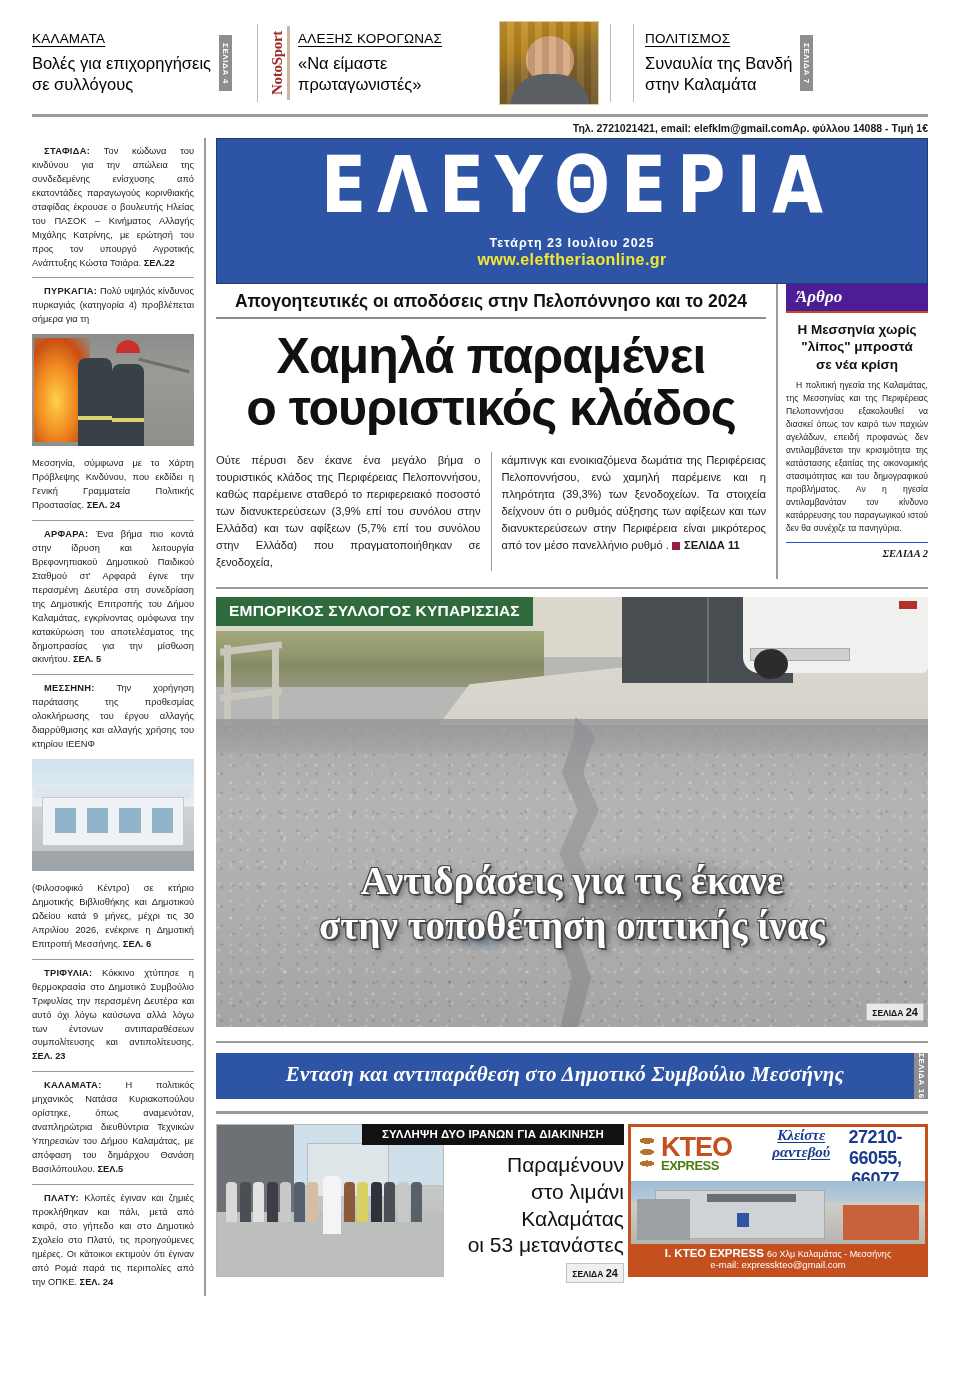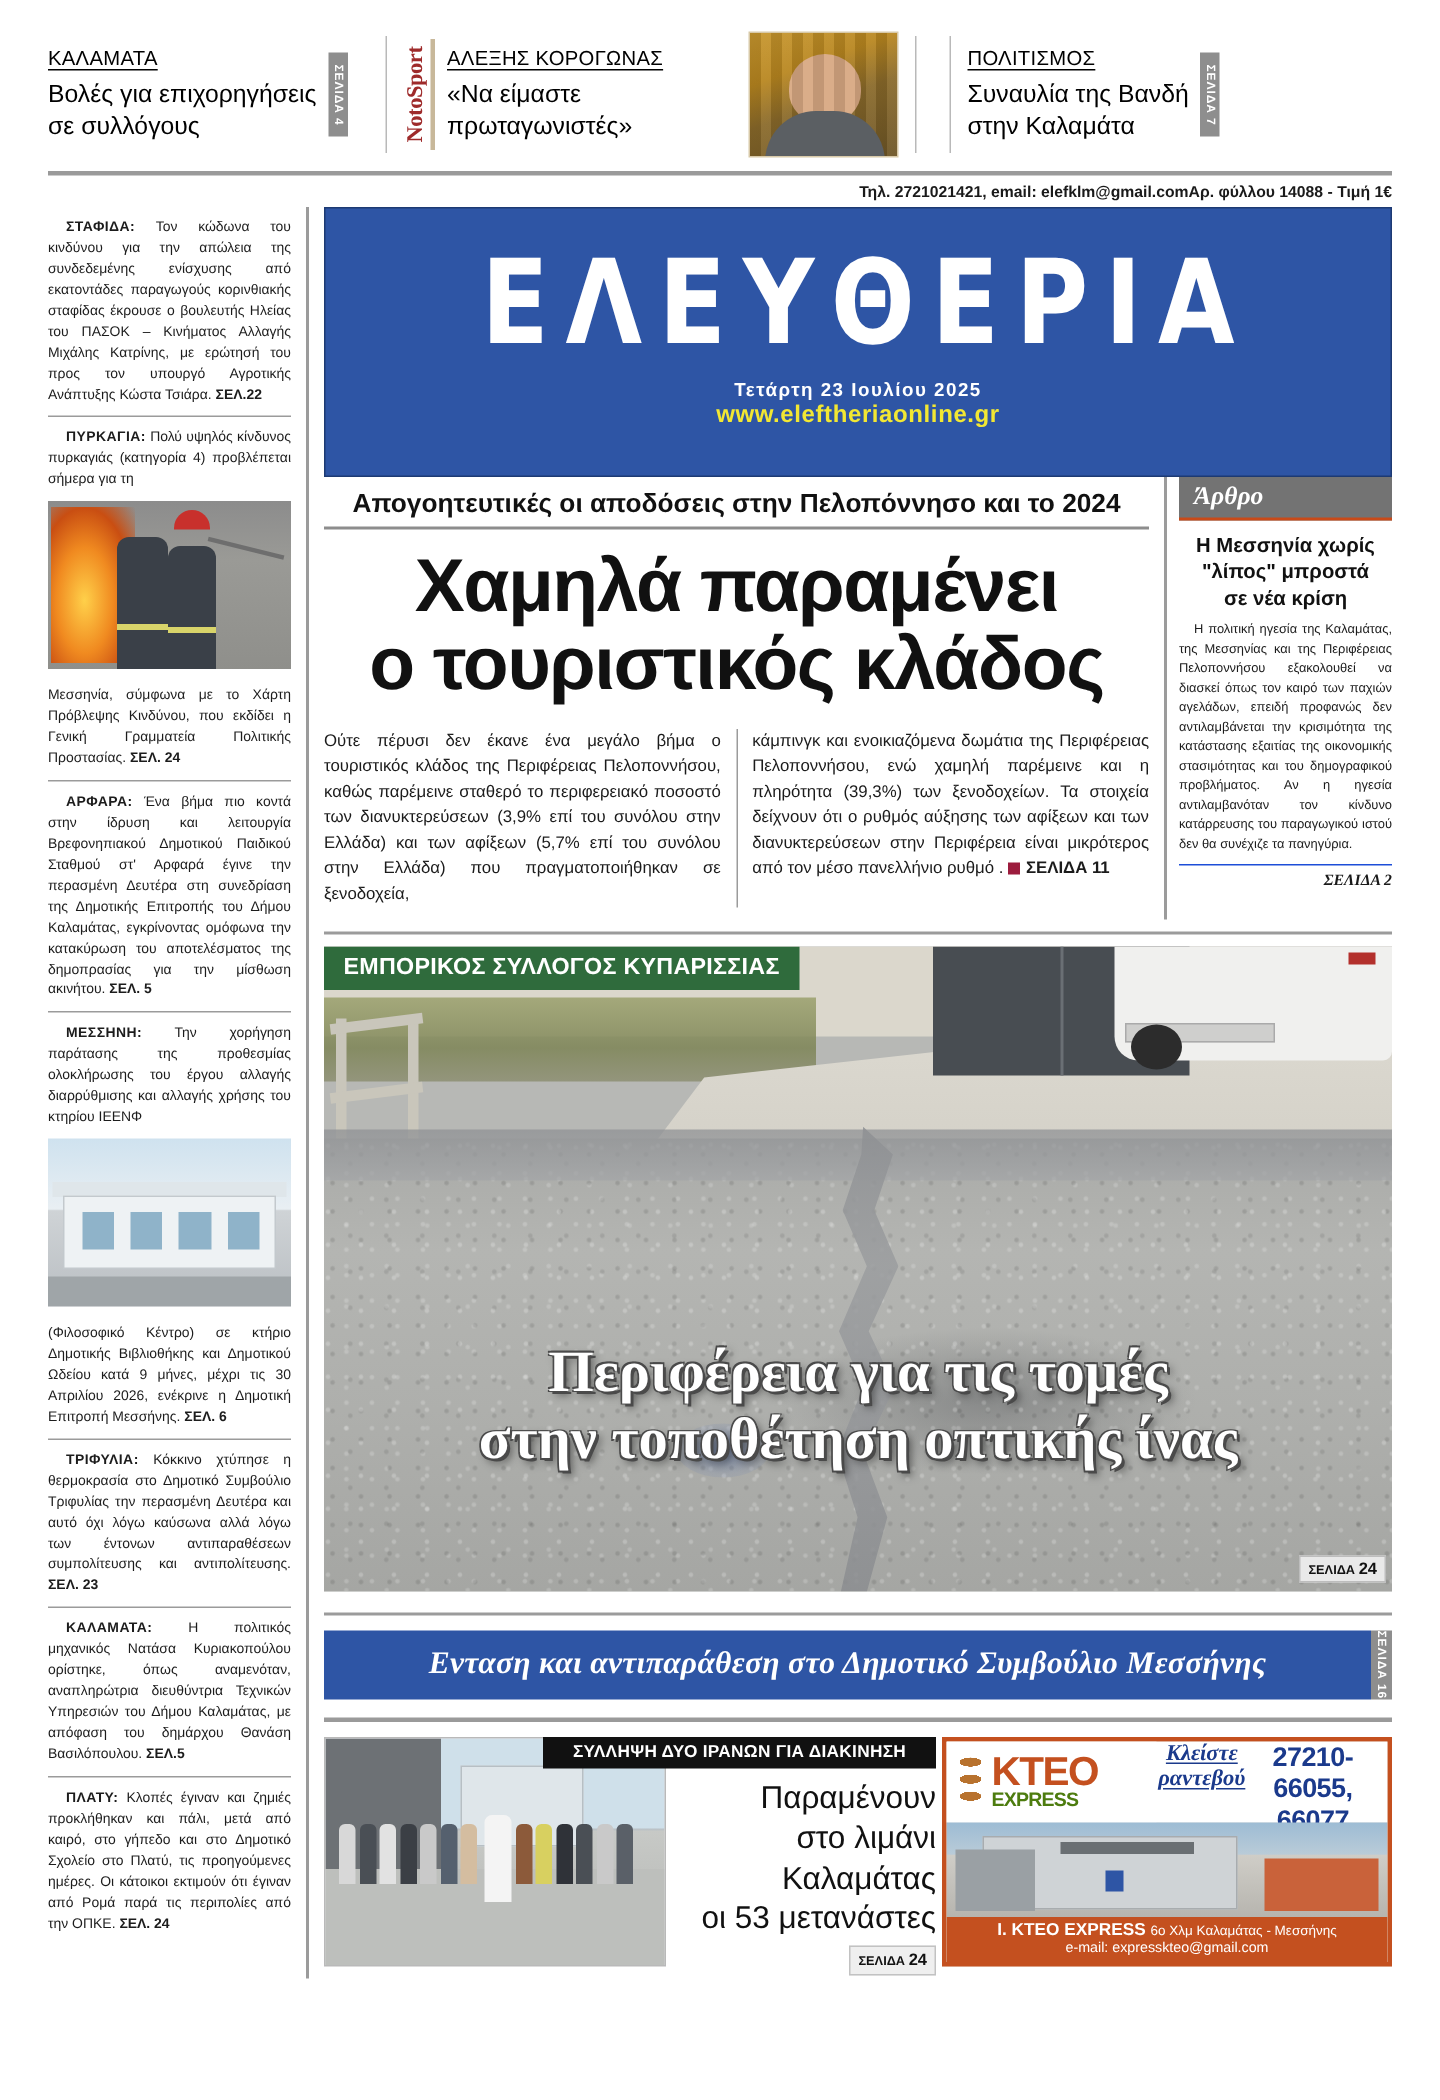--- a/index.html
+++ b/index.html
@@ -130,21 +130,21 @@
   .lead-body { display: flex; gap: 0; padding: 12px 0 8px 0; }
   .lead-body .c {
     flex: 1; font-size: 11.2px; line-height: 1.52; text-align: justify; color: #1b1b1b;
   }
   .lead-body .c:first-child { padding-right: 10px; border-right: 1px solid #9b9b9b; }
   .lead-body .c:last-child { padding-left: 10px; }
   .selbox { font-weight: bold; white-space: nowrap; }
   .sq { display:inline-block; width:8px; height:8px; background:#9c1c3d; margin-right:4px; vertical-align: middle; }
 
   .art-head {
-    background: #737373; color:#fff; font-family: "Liberation Serif", serif;
+    background: #4c1d95; color:#fff; font-family: "Liberation Serif", serif;
     font-style: italic; font-weight: bold; font-size: 17px;
     padding: 3px 0 4px 10px; border-bottom: 2px solid #c94a18;
   }
   .art-title {
     font-size: 13.5px; font-weight: bold; text-align: center; line-height: 1.28;
     padding: 8px 2px 6px 2px; color:#111;
   }
   .art-body {
     font-size: 8.6px; line-height: 1.52; text-align: justify; color:#1c1c1c;
     text-indent: 10px; padding-bottom: 6px;
@@ -306,21 +306,21 @@
   .ad-foot {
     position:absolute; left:0; bottom:0; width:100%; background:#c4501f; color:#fff;
     text-align:center; padding:3px 2px 4px 2px;
   }
   .ad-foot .l1 { font-size:11.5px; font-weight:bold; }
   .ad-foot .l1 small { font-size:9px; font-weight:normal; }
   .ad-foot .l2 { font-size:9.5px; }
 
   
   .masthead {
-    background:#2e55a5; height:180px; position:relative;
+    background:#2e55a5; height:146px; position:relative;
     display:flex; flex-direction:column; align-items:center; justify-content:center;
     border:1px solid #1d3a73;
   }
   .masthead .logo {
     font-size:66px; font-weight:bold; color:#fff; letter-spacing:11px;
     font-family:"DejaVu Sans", sans-serif; line-height:1; padding-left:11px;
     transform: scaleY(1.18);
   }
   .masthead .date { color:#fff; font-size:12.5px; margin-top:17px; letter-spacing:1px; font-weight:bold; }
   .masthead .site { color:#f2e733; font-size:16px; font-weight:bold; letter-spacing:.4px; margin-top:1px; }
@@ -501,21 +501,21 @@
               <i class="r2"></i>
           </div>
           <div class="road"></div>
           <div class="patch"></div>
           <div class="trench"></div>
           <div class="bluestain"></div>
 
           <div class="greenbar">ΕΜΠΟΡΙΚΟΣ ΣΥΛΛΟΓΟΣ ΚΥΠΑΡΙΣΣΙΑΣ</div>
 
           <div class="photo-overlay">
-            <span>Περιφέρεια για τις τομές</span>
+            <span>Αντιδράσεις για τις έκανε</span>
             <span>στην τοποθέτηση οπτικής ίνας</span>
           </div>
 
           <div class="photo-sel">
             <span>ΣΕΛΙΔΑ</span> <b>24</b>
           </div>
         </div>
       </div>
 
       <div class="bluebar-row">

